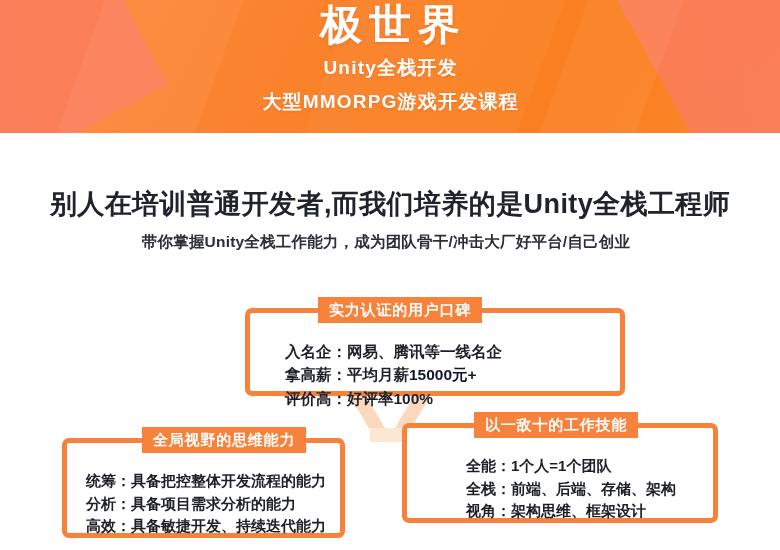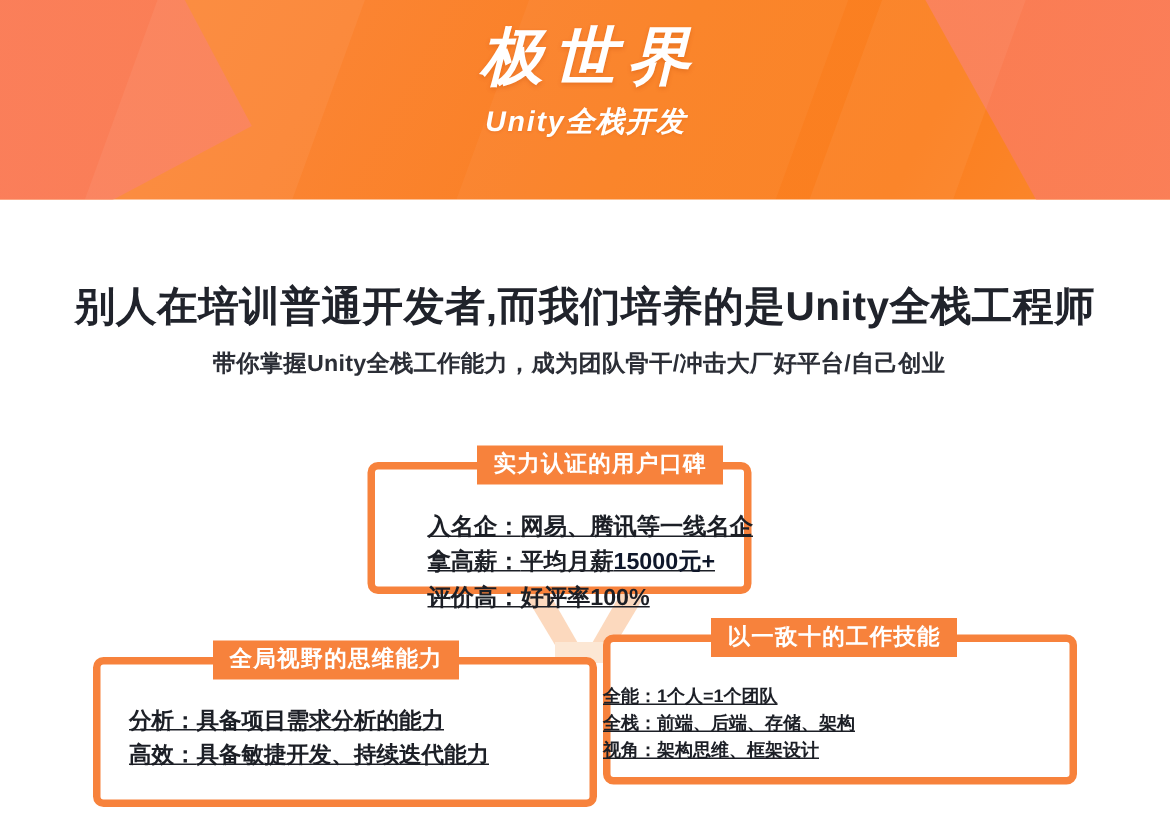--- a/index.html
+++ b/index.html
@@ -38,21 +38,21 @@
     left:330px; top:-110px; width:200px; height:380px;
     transform:rotate(20deg); background:#ffffff; opacity:.04;
   }
   .shape-diag3 {
     left:560px; top:-80px; width:90px; height:330px;
     transform:rotate(20deg); background:#ffffff; opacity:.05;
   }
   .banner-inner {
     position:relative; z-index:5; width:100%; height:100%;
     display:flex; flex-direction:column; align-items:center;
-    justify-content:flex-start; padding-top:13px;font-style:italic;
+    justify-content:flex-start; 
   }
   .brand-title {
     color:#ffffff; font-size:42px; font-weight:bold;
     letter-spacing:7px; line-height:1.18; text-indent:7px;
     text-shadow:0 1px 3px rgba(180,60,0,.25);
   }
   .brand-sub1 {
     color:#ffffff; font-size:19px; font-weight:bold;
     letter-spacing:1.2px; margin-top:5px; text-indent:1.2px;
     text-shadow:0 1px 2px rgba(180,60,0,.2);
@@ -89,52 +89,53 @@
     position:absolute; top:0; z-index:4;
     background:#f7823c; color:#ffffff;
     font-size:15px; font-weight:bold; letter-spacing:.8px;
     padding:4px 11px 5px 11px; white-space:nowrap;
     line-height:1.15;
   }
   .card-body {
     position:absolute; z-index:3; left:0; right:0;
     color:#1c1f26; font-weight:bold; white-space:nowrap;
   }
-  .row { display:block; line-height:1.5;text-decoration:underline; }
+  .row { display:block; line-height:1.5; }
   .accent { color:#0f172a; }
 
   
-  #card-top { left:245px; top:297px; width:256px; height:99px; }
+  #card-top { left:245px; top:297px; width:380px; height:99px; }
   #card-top .card-tab { left:73px; }
   #card-top .card-body { top:43px; padding-left:40px; font-size:15.5px; }
 
   
-  #card-left { left:62px; top:427px; width:336px; height:111px; }
+  #card-left { left:62px; top:427px; width:283px; height:111px; }
   #card-left .card-tab { left:80px; }
   #card-left .card-body { top:43px; padding-left:24px; font-size:15px; }
 
   
   #card-right { left:402px; top:412px; width:316px; height:111px; }
   #card-right .card-tab { left:72px; }
-  #card-right .card-body { top:43px; font-size:12px; }
+  #card-right .card-body { top:43px; padding-left:64px; font-size:15px; }
 </style>
 </head>
 <body>
 
 <div id="page">
 
   <div class="banner">
     <div class="banner-shape shape-bl"></div>
     <div class="banner-shape shape-tr"></div>
     <div class="shape-diag1 banner-shape"></div>
     <div class="shape-diag2 banner-shape"></div>
     <div class="shape-diag3 banner-shape"></div>
     <div class="banner-inner">
       <div class="brand-title">极世界</div>
       <div class="brand-sub1">Unity全栈开发</div>
+      <div class="brand-sub2">大型MMORPG游戏开发课程</div>
     </div>
   </div>
 
   <div class="headline">别人在培训普通开发者,而我们培养的是Unity全栈工程师</div>
   <div class="subhead">带你掌握Unity全栈工作能力，成为团队骨干/冲击大厂好平台/自己创业</div>
 
   <svg class="connector" viewBox="0 0 180 70">
     <polygon points="46,0 63,0 86,40 70,40" fill="#fcd9be"></polygon>
     <polygon points="117,0 134,0 110,40 94,40" fill="#fcd9be"></polygon>
     <rect x="70" y="38" width="40" height="14" fill="#fce7d4"></rect>
@@ -147,20 +148,21 @@
       <span class="row"><span>入名企：</span><span>网易、腾讯等一线名企</span></span>
       <span class="row"><span>拿高薪：</span><span>平均月薪</span><span class="accent">15000元+</span></span>
       <span class="row"><span>评价高：</span><span>好评率100%</span></span>
     </div>
   </div>
 
   <div class="card" id="card-left">
     <div class="card-box"></div>
     <div class="card-tab">全局视野的思维能力</div>
     <div class="card-body">
+      <span class="row"><span>统筹：</span><span>具备把控整体开发流程的能力</span></span>
       <span class="row"><span>分析：</span><span>具备项目需求分析的能力</span></span>
       <span class="row"><span>高效：</span><span>具备敏捷开发、持续迭代能力</span></span>
     </div>
   </div>
 
   <div class="card" id="card-right">
     <div class="card-box"></div>
     <div class="card-tab">以一敌十的工作技能</div>
     <div class="card-body">
       <span class="row"><span>全能：</span><span>1个人=1个团队</span></span>

